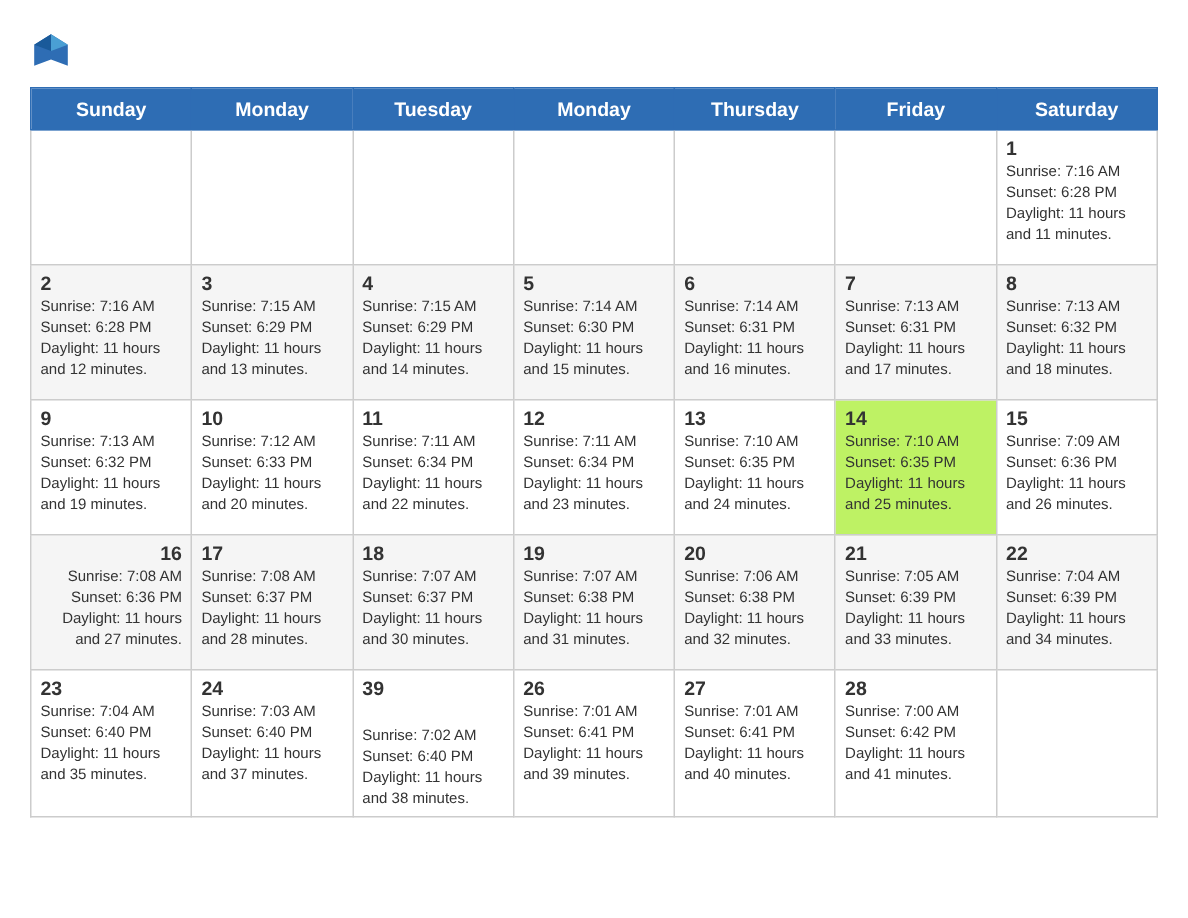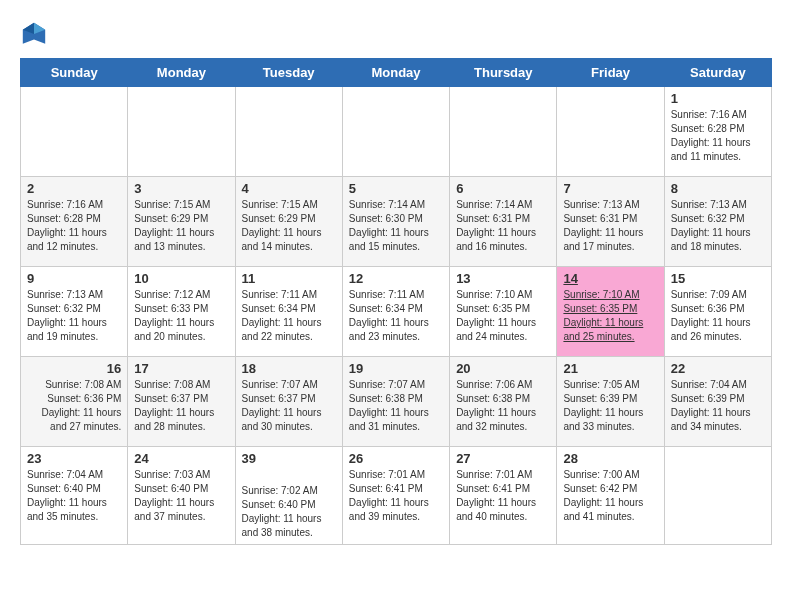--- a/index.html
+++ b/index.html
@@ -218,21 +218,21 @@
 Daylight: 11 hours
 and 23 minutes.</div>
         </td>
         <td style="background-color: rgb(255, 255, 255);">
           <div class="day-number">13</div>
           <div class="day-info" style="white-space: pre-line;">Sunrise: 7:10 AM
 Sunset: 6:35 PM
 Daylight: 11 hours
 and 24 minutes.</div>
         </td>
-        <td style="background-color: #f9a8d4; text-decoration: underline;">
+        <td style="background-color: #bef264;">
           <div class="day-number">14</div>
           <div class="day-info" style="white-space: pre-line;">Sunrise: 7:10 AM
 Sunset: 6:35 PM
 Daylight: 11 hours
 and 25 minutes.</div>
         </td>
         <td style="background-color: rgb(255, 255, 255);">
           <div class="day-number">15</div>
           <div class="day-info" style="white-space: pre-line;">Sunrise: 7:09 AM
 Sunset: 6:36 PM

